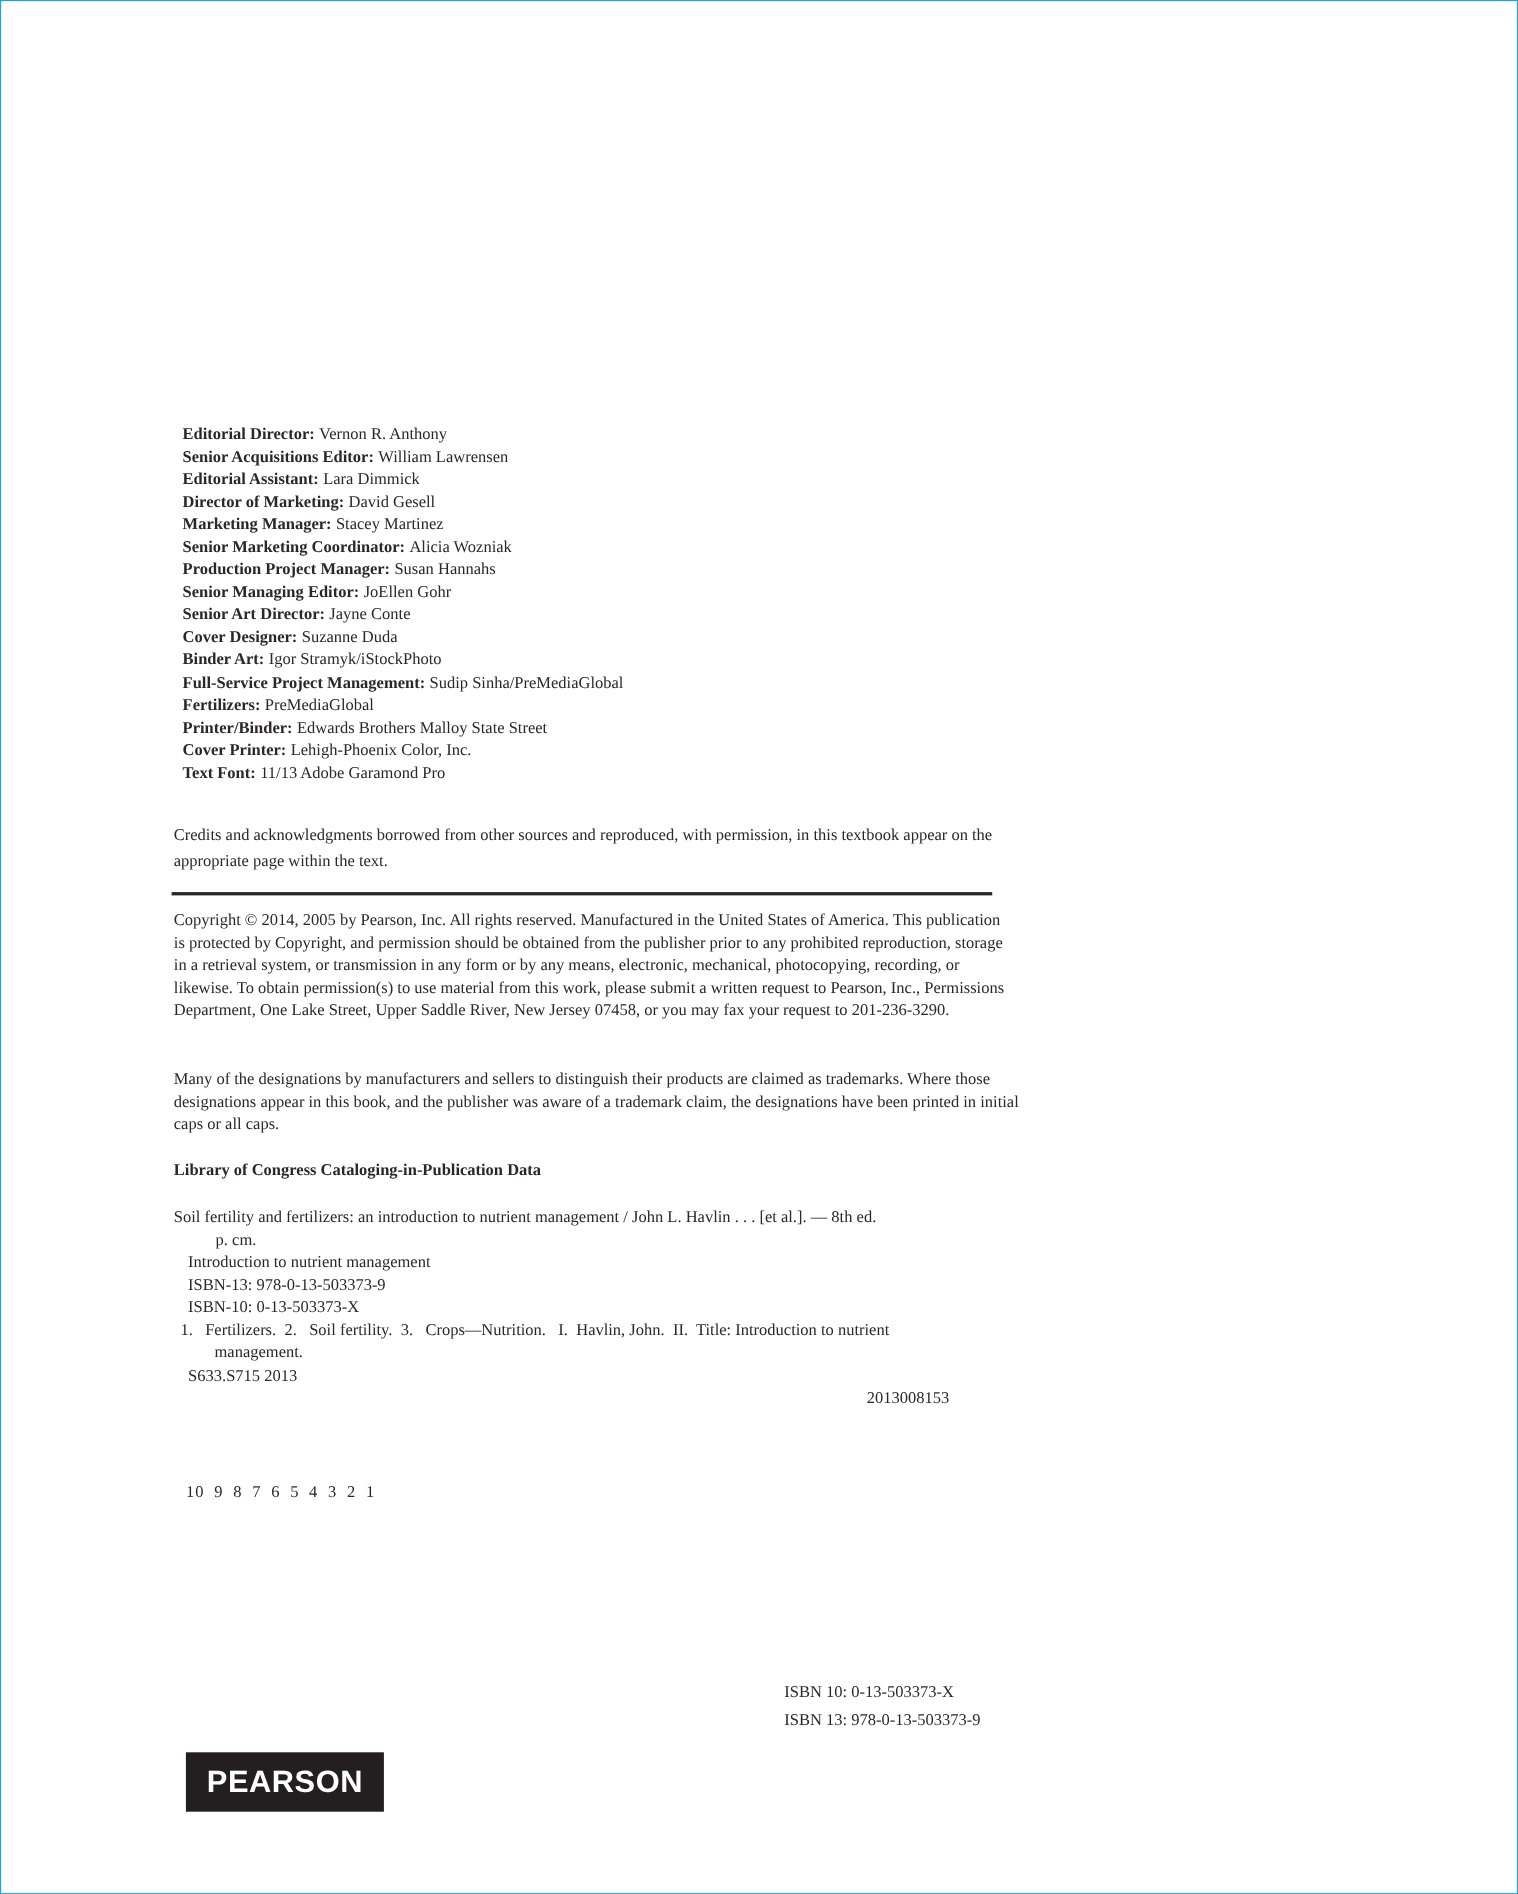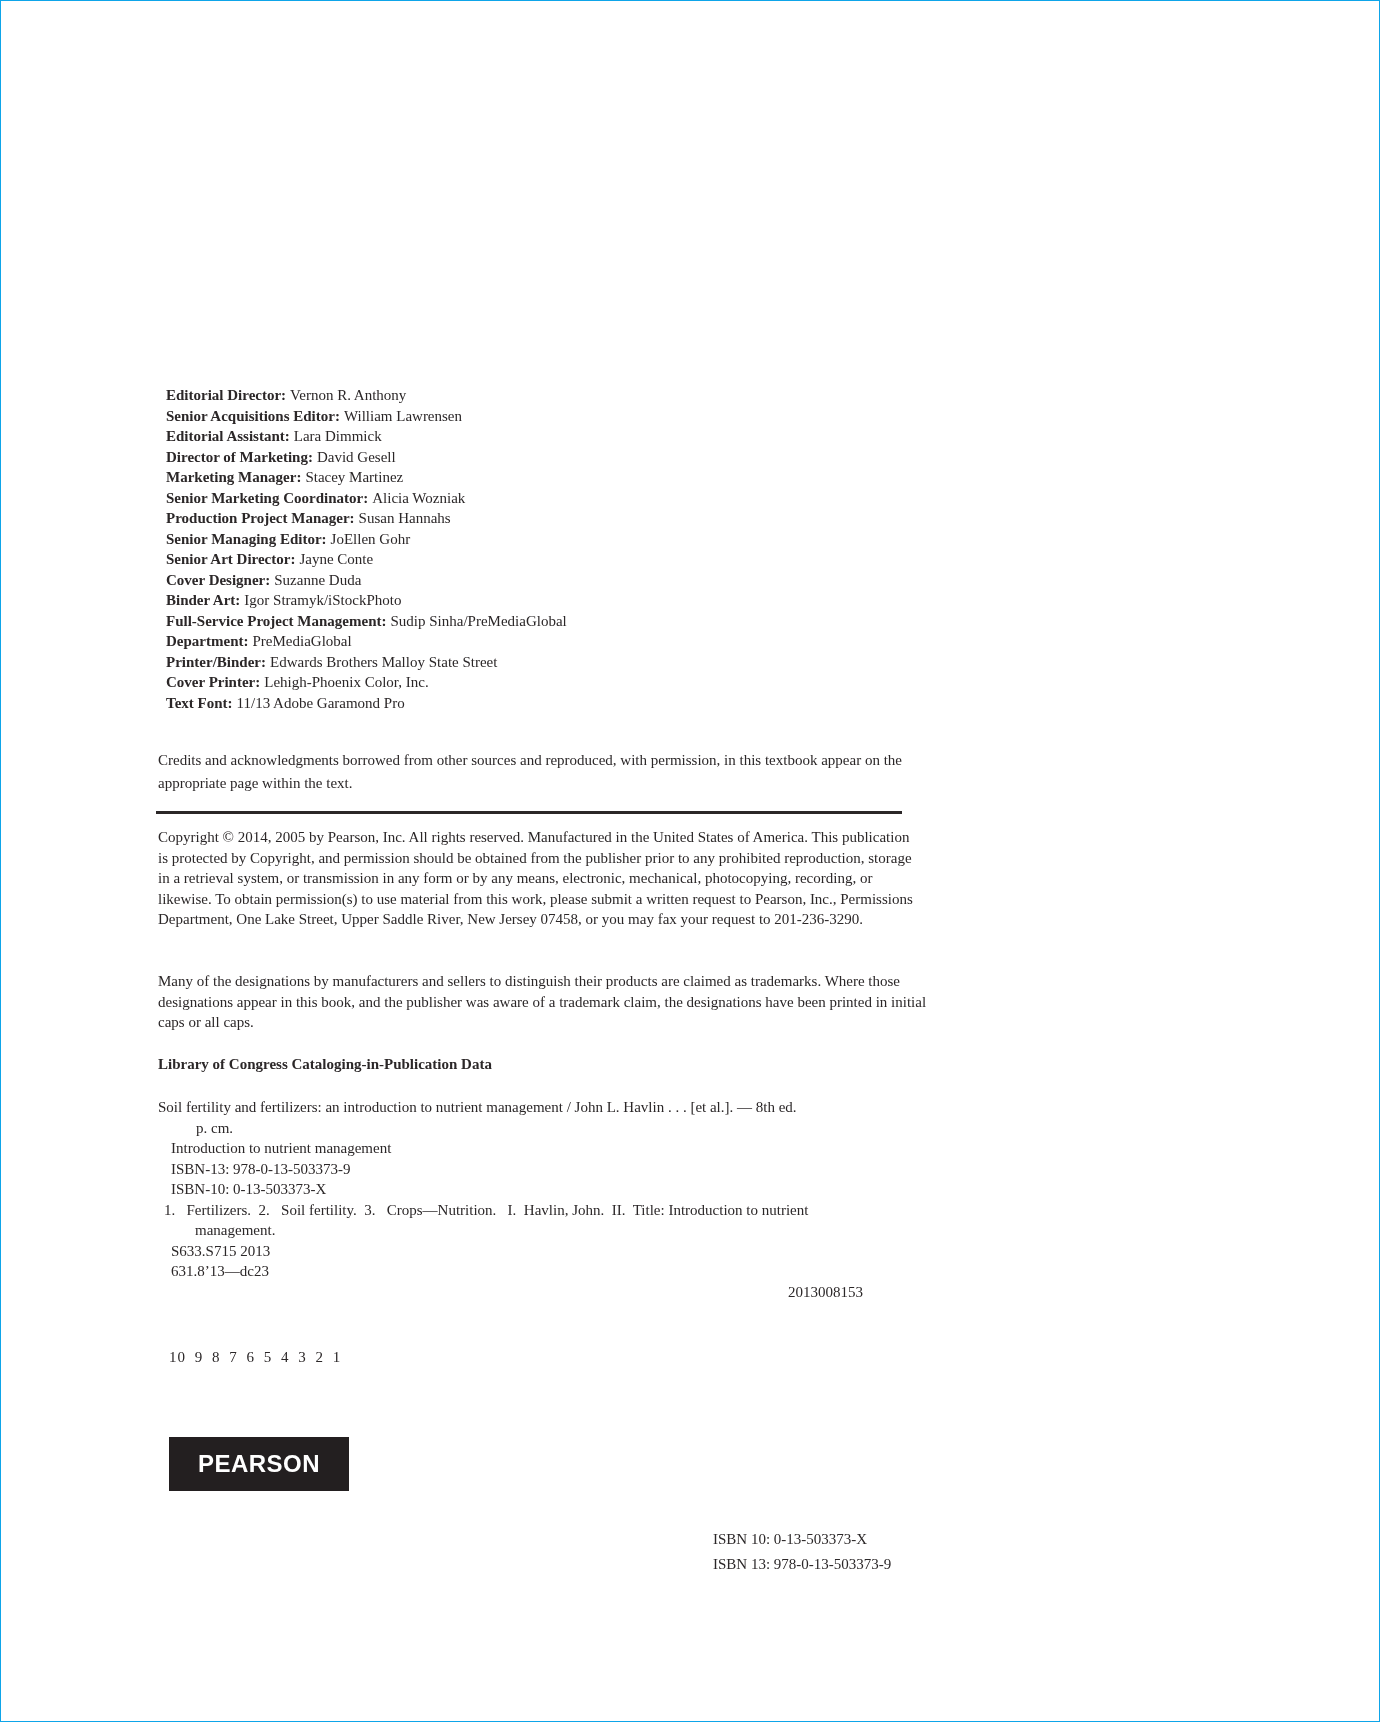--- a/index.html
+++ b/index.html
@@ -27,27 +27,27 @@
   .ack { position: absolute; left: 157px; top: 748px; width: 766px; line-height: 22.5px; }
   .rule { position: absolute; left: 155px; top: 810px; width: 746px; height: 3px; background: var(--ink, #2b2728); }
   .copyright { position: absolute; left: 157px; top: 826px; width: 764px; }
   .trademark { position: absolute; left: 157px; top: 970px; width: 770px; }
   .lc-heading { position: absolute; left: 157px; top: 1053px; font-weight: bold; }
   .cip { position: absolute; left: 157px; top: 1096px; width: 790px; }
   .cip-line { white-space: pre-wrap; }
   .cip-number { padding-left: 630px; }
   .printing { position: absolute; left: 168px; top: 1346px; word-spacing: 4px; letter-spacing: 1px; }
   .logo {
-    position: absolute; left: 168px; top: 1436px;
+    position: absolute; left: 168px; top: 1592px;
     width: 180px; height: 54px;
     background: var(--logo_bg, #231f20);
     color: var(--logo_text, #ffffff);
     font-family: "Liberation Sans", "DejaVu Sans", sans-serif;
     font-weight: bold;
-    font-size: 24px;
+    font-size: 28px;
     letter-spacing: 0.5px;
     text-align: center;
     line-height: 54px;
   }
   .isbn-block { position: absolute; left: 712px; top: 1526px; line-height: 25px; }
 </style>
 </head>
 <body>
 
 <div class="page">
@@ -59,21 +59,21 @@
       <div class="credit-line"><span class="b">Editorial Assistant:</span><span>Lara Dimmick</span></div>
       <div class="credit-line"><span class="b">Director of Marketing:</span><span>David Gesell</span></div>
       <div class="credit-line"><span class="b">Marketing Manager:</span><span>Stacey Martinez</span></div>
       <div class="credit-line"><span class="b">Senior Marketing Coordinator:</span><span>Alicia Wozniak</span></div>
       <div class="credit-line"><span class="b">Production Project Manager:</span><span>Susan Hannahs</span></div>
       <div class="credit-line"><span class="b">Senior Managing Editor:</span><span>JoEllen Gohr</span></div>
       <div class="credit-line"><span class="b">Senior Art Director:</span><span>Jayne Conte</span></div>
       <div class="credit-line"><span class="b">Cover Designer:</span><span>Suzanne Duda</span></div>
       <div class="credit-line"><span class="b">Binder Art:</span><span>Igor Stramyk/iStockPhoto</span></div>
       <div class="credit-line"><span class="b">Full-Service Project Management:</span><span>Sudip Sinha/PreMediaGlobal</span></div>
-      <div class="credit-line"><span class="b">Department:</span><span>PreMediaGlobal</span></div>
+      <div class="credit-line"><span class="b">Fertilizers:</span><span>PreMediaGlobal</span></div>
       <div class="credit-line"><span class="b">Printer/Binder:</span><span>Edwards Brothers Malloy State Street</span></div>
       <div class="credit-line"><span class="b">Cover Printer:</span><span>Lehigh-Phoenix Color, Inc.</span></div>
       <div class="credit-line"><span class="b">Text Font:</span><span>11/13 Adobe Garamond Pro</span></div>
     </div>
 
   <p class="ack">Credits and acknowledgments borrowed from other sources and reproduced, with permission, in this textbook appear on the appropriate page within the text.</p>
 
   <div class="rule"></div>
 
   <p class="copyright">Copyright © 2014, 2005 by Pearson, Inc. All rights reserved. Manufactured in the United States of America. This publication is protected by Copyright, and permission should be obtained from the publisher prior to any prohibited reproduction, storage in a retrieval system, or transmission in any form or by any means, electronic, mechanical, photocopying, recording, or likewise. To obtain permission(s) to use material from this work, please submit a written request to Pearson, Inc., Permissions Department, One Lake Street, Upper Saddle River, New Jersey 07458, or you may fax your request to 201-236-3290.</p>
@@ -86,21 +86,20 @@
     <div>
 
     <div class="cip-line" style="padding-left: 0px;">Soil fertility and fertilizers: an introduction to nutrient management / John L. Havlin . . . [et al.]. — 8th ed.</div>
         <div class="cip-line" style="padding-left: 38px;">p. cm.</div>
         <div class="cip-line" style="padding-left: 13px;">Introduction to nutrient management</div>
         <div class="cip-line" style="padding-left: 13px;">ISBN-13: 978-0-13-503373-9</div>
         <div class="cip-line" style="padding-left: 13px;">ISBN-10: 0-13-503373-X</div>
         <div class="cip-line" style="padding-left: 6px;">1.   Fertilizers.  2.   Soil fertility.  3.   Crops—Nutrition.   I.  Havlin, John.  II.  Title: Introduction to nutrient</div>
         <div class="cip-line" style="padding-left: 0px; margin-left: 37px;">management.</div>
         <div class="cip-line" style="padding-left: 13px;">S633.S715 2013</div>
-        <div class="cip-line" style="padding-left: 13px;">631.8’13—dc23</div>
       </div>
     <div class="cip-number">2013008153</div>
   </div>
 
   <div class="printing">10 9 8 7 6 5 4 3 2 1</div>
 
   <div class="logo">PEARSON</div>
 
   <div class="isbn-block">
     <div>ISBN 10: 0-13-503373-X</div>

